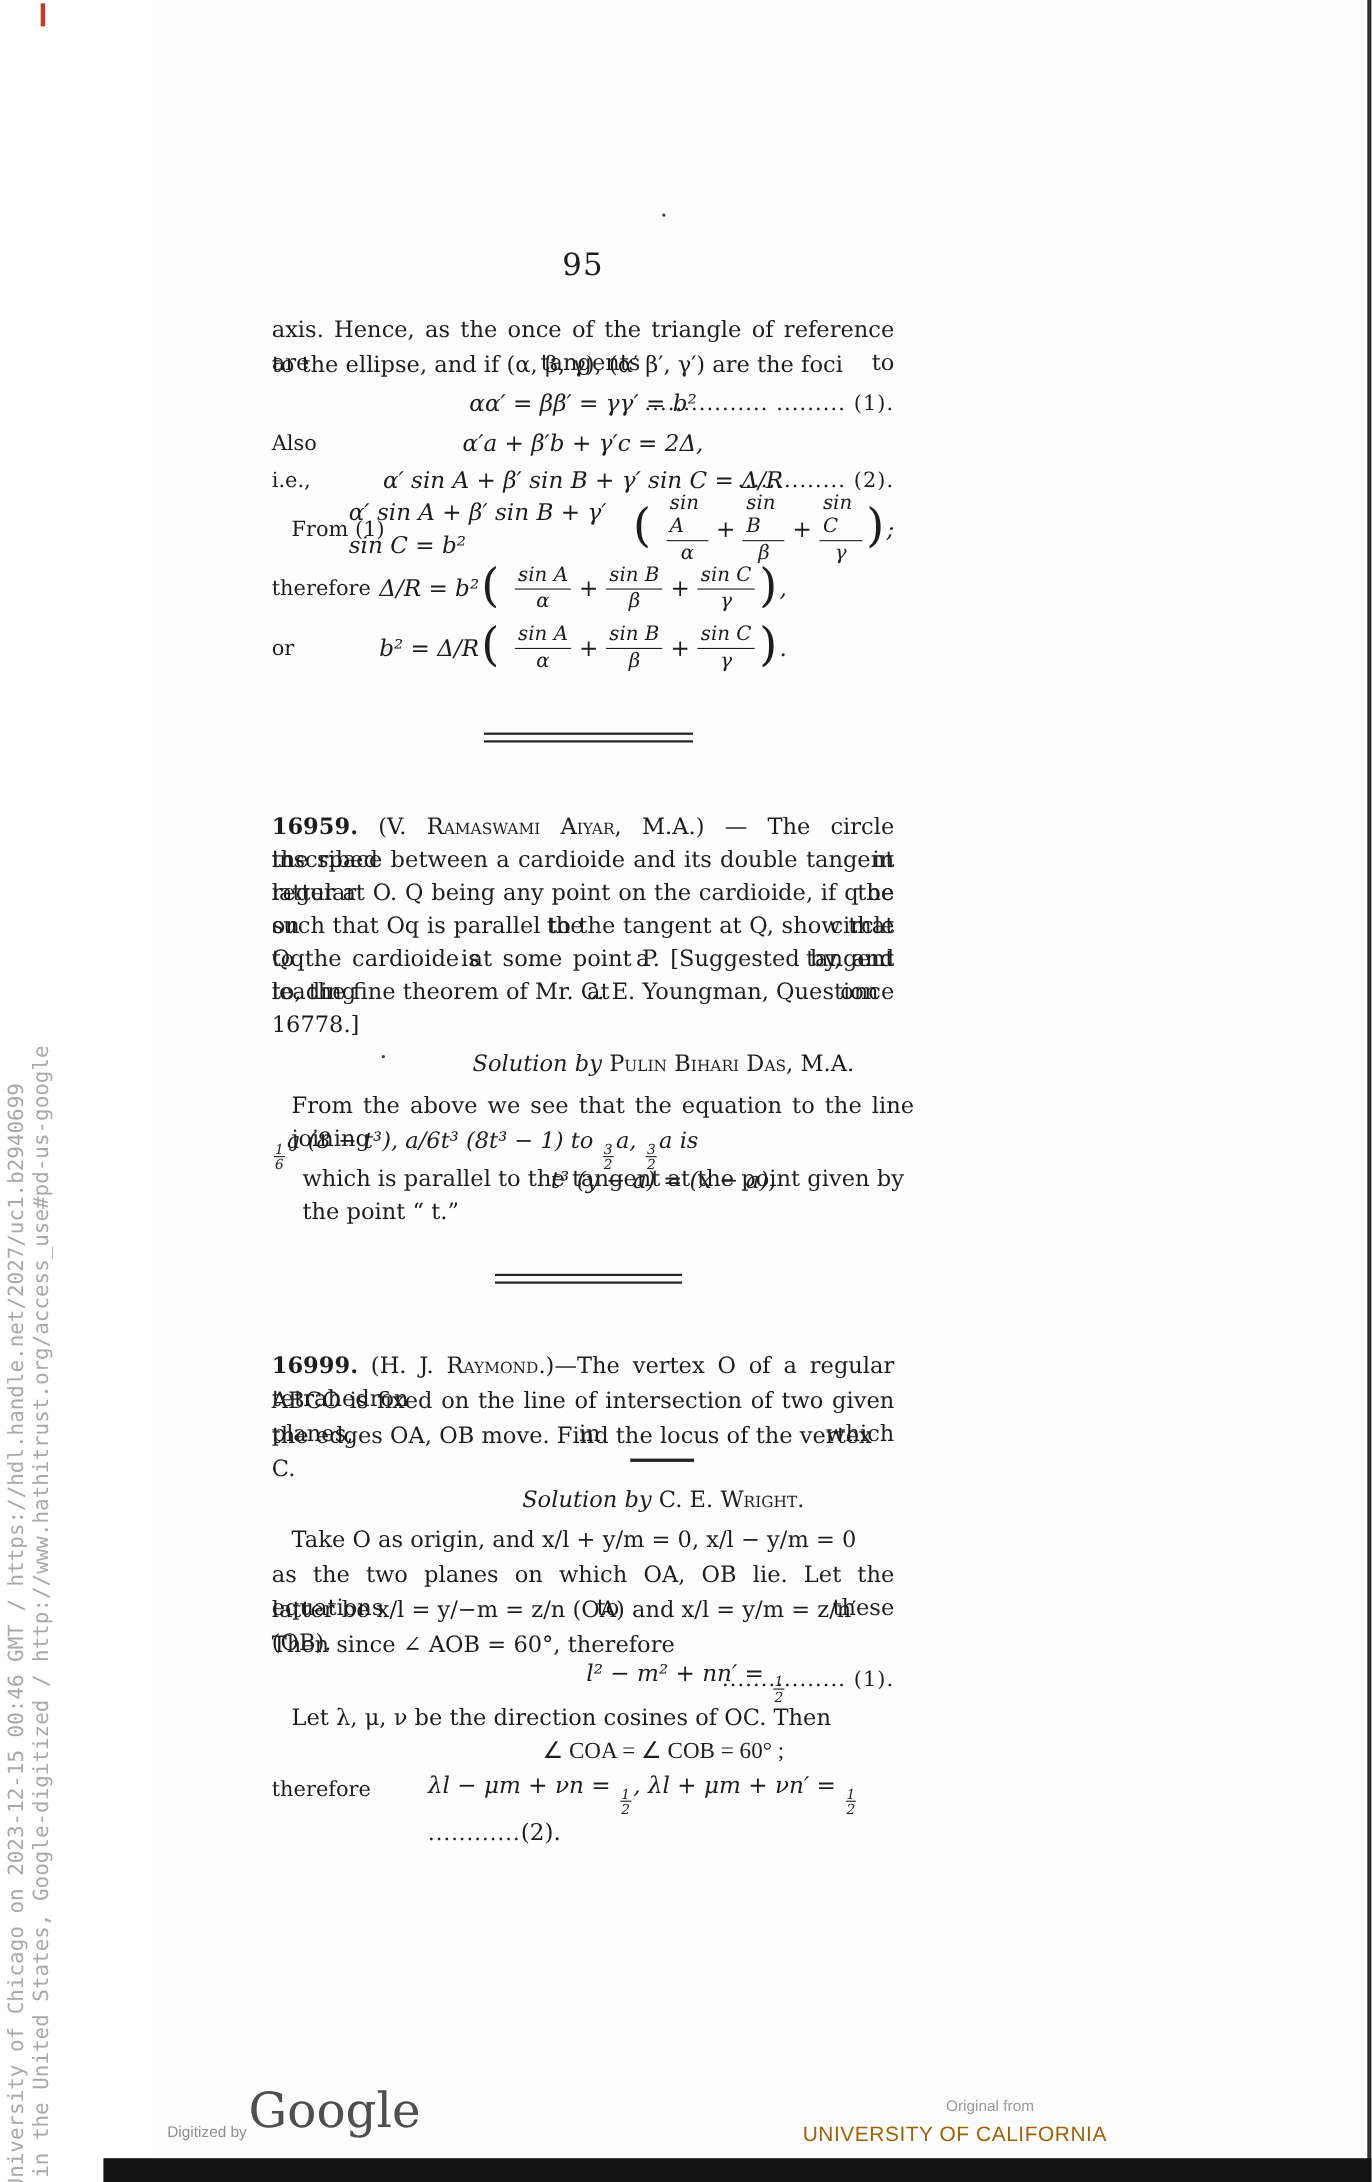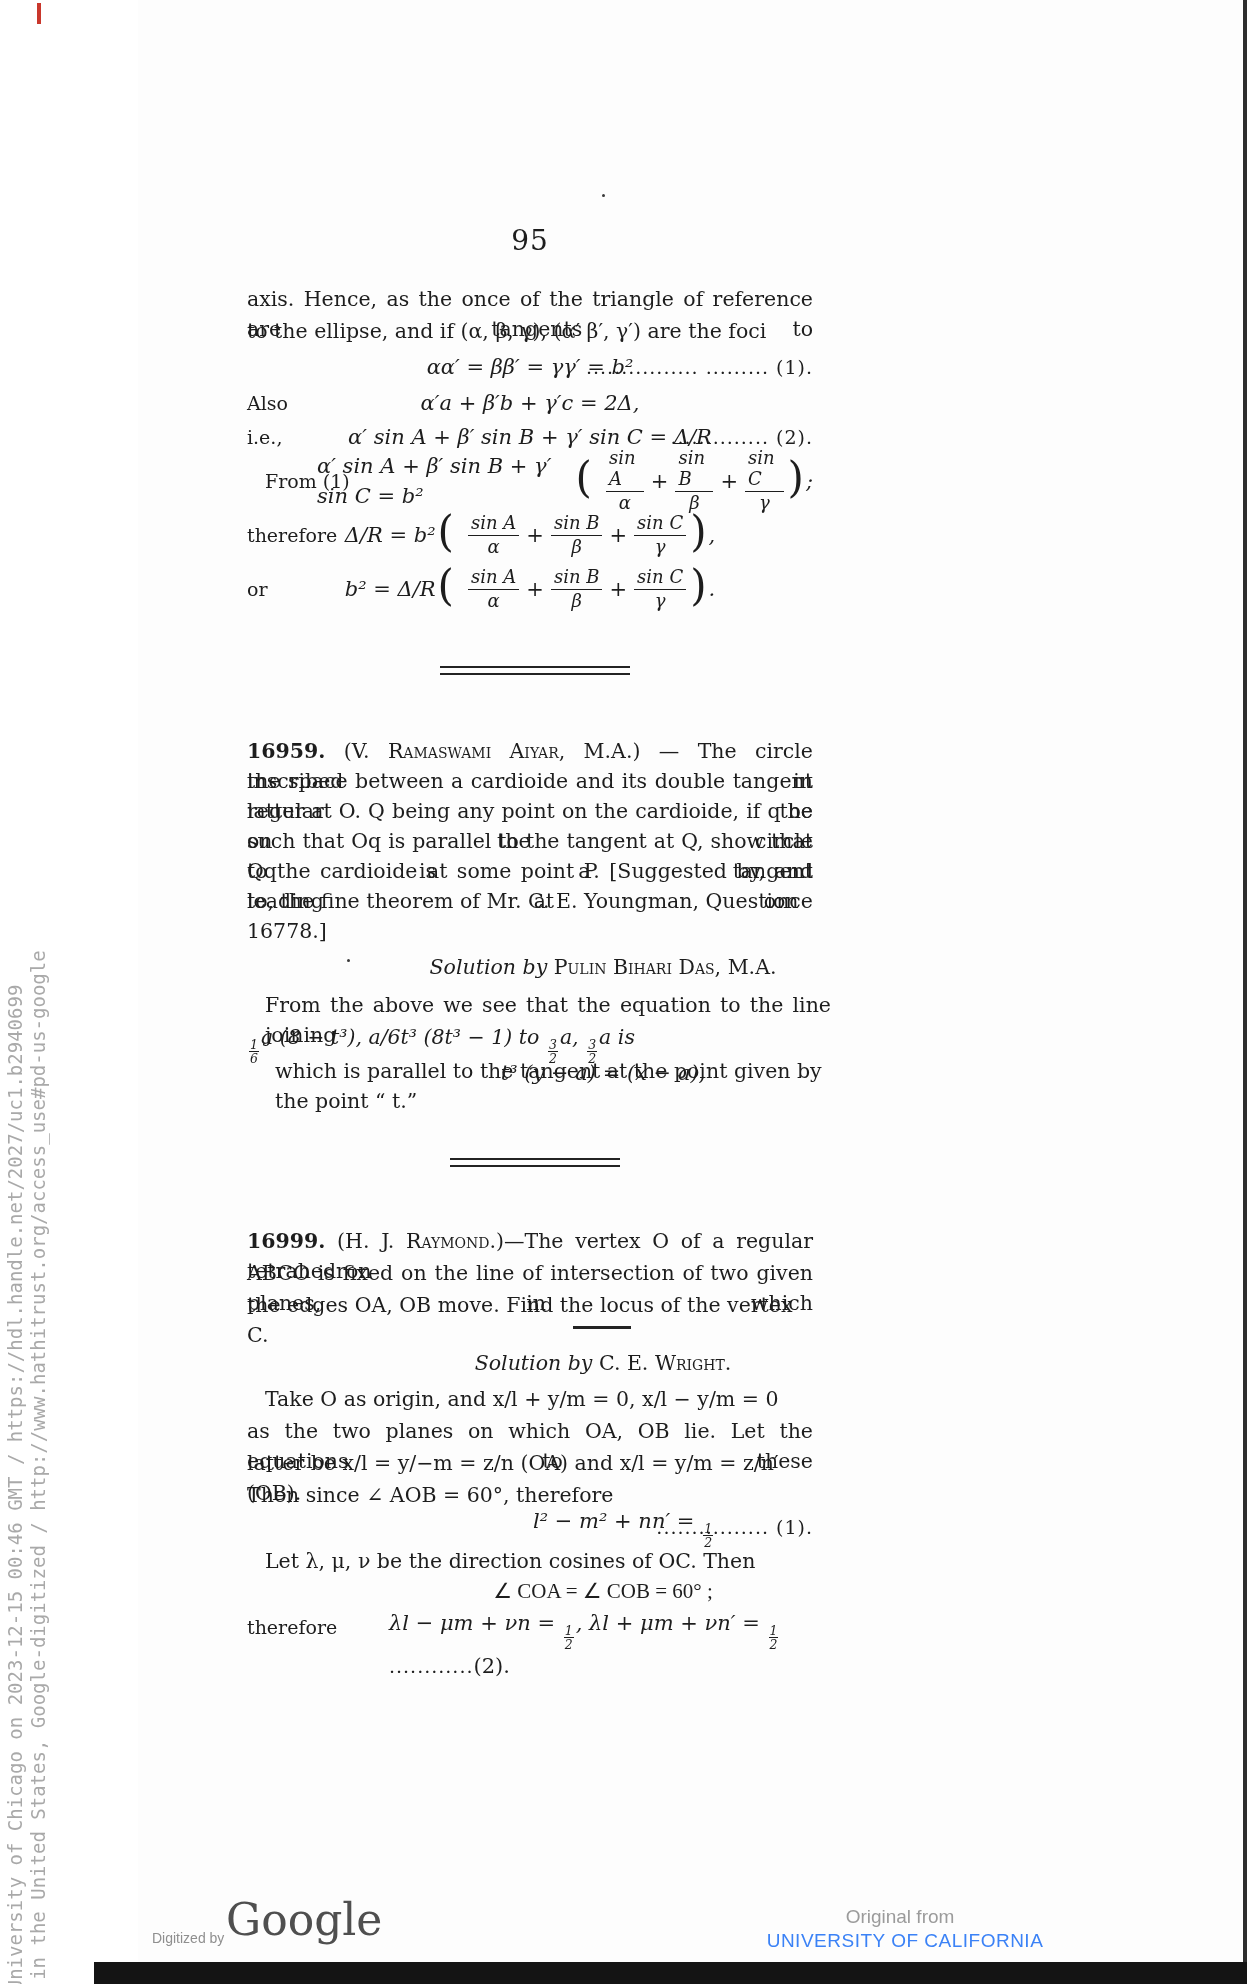--- a/index.html
+++ b/index.html
@@ -48,23 +48,23 @@
   
   .dr{position:absolute;height:5px;border-top:2px solid #232323;border-bottom:2px solid #232323;}
   .sr{position:absolute;height:3px;background:#232323;}
 
   
   .f-dig{position:absolute;left:152px;top:1930px;font-family:"Liberation Sans",sans-serif;
          font-size:14px;color:#8f8f8f;}
   .f-google{position:absolute;left:226px;top:1894px;font-family:"DejaVu Serif",serif;
             font-size:44px;color:#4f4f4f;}
   .f-orig{position:absolute;left:700px;top:1906px;width:400px;text-align:center;
-          font-family:"Liberation Sans",sans-serif;font-size:19px;color:#9b9b9b;}
-  .f-inst{position:absolute;left:705px;top:1930px;width:400px;text-align:center;
-          font-family:"Liberation Sans",sans-serif;font-size:19px;color:#3b82f6;letter-spacing:0.5px;}
+          font-family:"Liberation Sans",sans-serif;font-size:14px;color:#9b9b9b;}
+  .f-inst{position:absolute;left:668px;top:1930px;width:400px;text-align:center;
+          font-family:"Liberation Sans",sans-serif;font-size:19px;color:#a16207;letter-spacing:0.5px;}
 </style>
 </head>
 <body>
 
 <div class="page">
   <div class="scanbg"></div>
 
   <div class="rtick"></div>
   <div class="rline"></div>
   <div class="bbar"></div>

